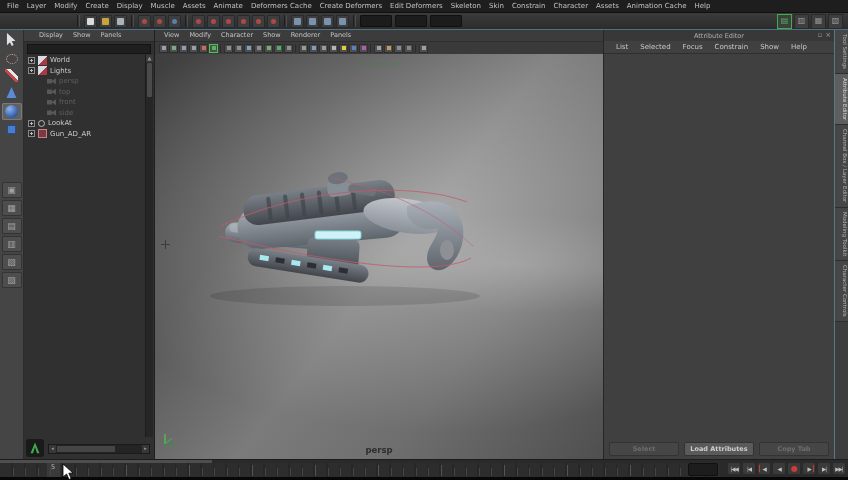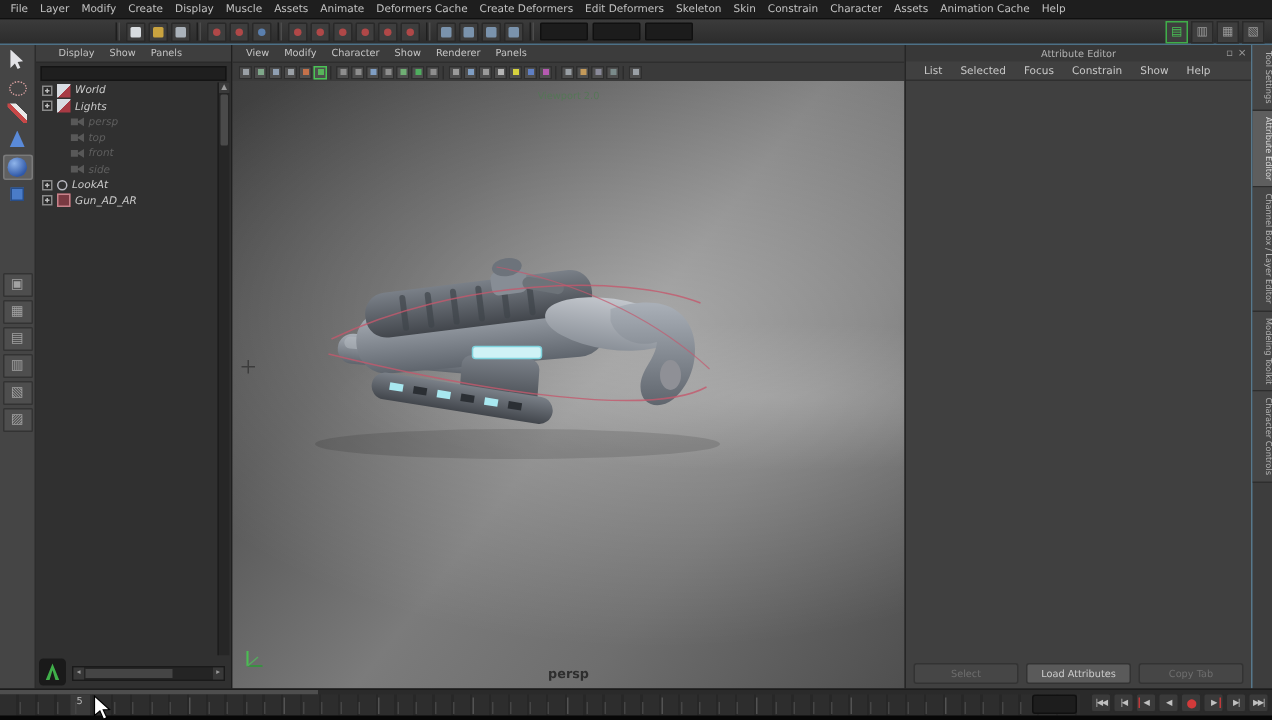--- a/index.html
+++ b/index.html
@@ -39,21 +39,21 @@
   .g-rotate-tool{background:radial-gradient(circle at 35% 30%,#8fb4ea,#2f58a8 72%);border-radius:50%;}
   .g-scale-tool{background:#4a7cc8;width:9px;height:9px;margin:2px;border:1px solid #274d88;box-sizing:border-box;}
   .layouts{margin-top:44px;}
   .layoutbtn{width:20px;height:16px;margin:2px auto;background:#4e4e4e;border:1px solid #333;border-radius:1px;color:#a2a2a2;font-size:9px;line-height:15px;text-align:center;box-sizing:border-box;}
 
   
   .outliner{position:absolute;left:24px;top:0;width:131px;height:429px;background:#303030;border-right:1px solid #1f1f1f;box-sizing:border-box;}
   .ol-header{height:11px;background:#3e3e3e;border-bottom:1px solid #2a2a2a;display:flex;padding-left:10px;}
   .ol-menu{font-size:6.5px;color:#c2c2c2;padding:0 5px;line-height:11px;}
   .ol-search{height:8px;margin:2px 3px;background:#1f1f1f;border:1px solid #141414;}
-  .ol-list{position:absolute;top:25px;left:1px;right:8px;bottom:22px;overflow:hidden;font-style:italic;}
+  .ol-list{position:absolute;top:25px;left:1px;right:8px;bottom:22px;overflow:hidden;}
   .orow{height:10.5px;display:flex;align-items:center;font-size:7px;color:#cacaca;white-space:nowrap;}
   .orow.d1{padding-left:3px;}
   .orow.d2{padding-left:12px;}
   .orow.grayed{color:#5f5f5f;}
   .orow.grayed .oicn{opacity:.45;}
   .obox{width:7px;height:7px;border:1px solid #8a8a8a;background:#2a2a2a;margin-right:2px;position:relative;flex:none;box-sizing:border-box;}
   .obox::before{content:"";position:absolute;left:1px;right:1px;top:2px;height:1px;background:#bbb;}
   .obox::after{content:"";position:absolute;top:1px;bottom:1px;left:2px;width:1px;background:#bbb;}
   .oicn{width:9px;height:9px;margin:0 3px 0 1px;flex:none;box-sizing:border-box;}
   .icn-world{background:linear-gradient(135deg,#d8dce2 55%,#a83a44 55%);}
@@ -94,21 +94,21 @@
   .modelsvg{position:absolute;left:0;top:0;}
 
   
   .attredit{position:absolute;left:603px;top:0;width:231px;height:429px;background:#404040;border-left:1px solid #262626;box-sizing:border-box;}
   .ae-title{height:11px;background:#383838;display:flex;align-items:center;justify-content:center;font-size:6.5px;color:#b2b2b2;position:relative;}
   .ae-winbtns{position:absolute;right:3px;top:0;display:flex;gap:3px;}
   .ae-winbtn{font-size:7px;color:#9a9a9a;line-height:11px;}
   .ae-menus{height:12px;display:flex;padding-left:6px;border-bottom:1px solid #2f2f2f;}
   .ae-menu{font-size:7px;color:#c8c8c8;padding:0 6px;line-height:12px;}
   .ae-msg{padding:14px 0 0 14px;font-size:7px;color:#bdbdbd;}
-  .ae-footer{position:absolute;bottom:3px;left:5px;right:5px;height:14px;display:flex;gap:5px;}
+  .ae-footer{position:absolute;bottom:3px;left:5px;right:5px;height:14px;display:flex;gap:5px;font-weight:bold;}
   .ae-btn{flex:1;background:#464646;border:1px solid #333;border-radius:2px;font-size:6.5px;color:#6e6e6e;display:flex;align-items:center;justify-content:center;}
   .ae-btn.enabled{background:#5a5a5a;color:#cdcdcd;}
 
   
   .tabstrip{position:absolute;left:834px;top:0;width:14px;height:429px;background:#3d3d3d;border-left:1px solid #57788c;box-sizing:border-box;overflow:hidden;}
   .vtab{writing-mode:vertical-rl;font-size:5.5px;color:#b5b5b5;padding:4px 0;width:13px;text-align:center;background:#464646;border-bottom:1px solid #2e2e2e;white-space:nowrap;box-sizing:border-box;}
   .vtab.active{background:#5e5e5e;color:#dcdcdc;}
 
   
   .timeline{position:absolute;left:0;top:459px;width:848px;height:18px;background:#2a2a2a;border-top:1px solid #1c1c1c;box-sizing:border-box;}

